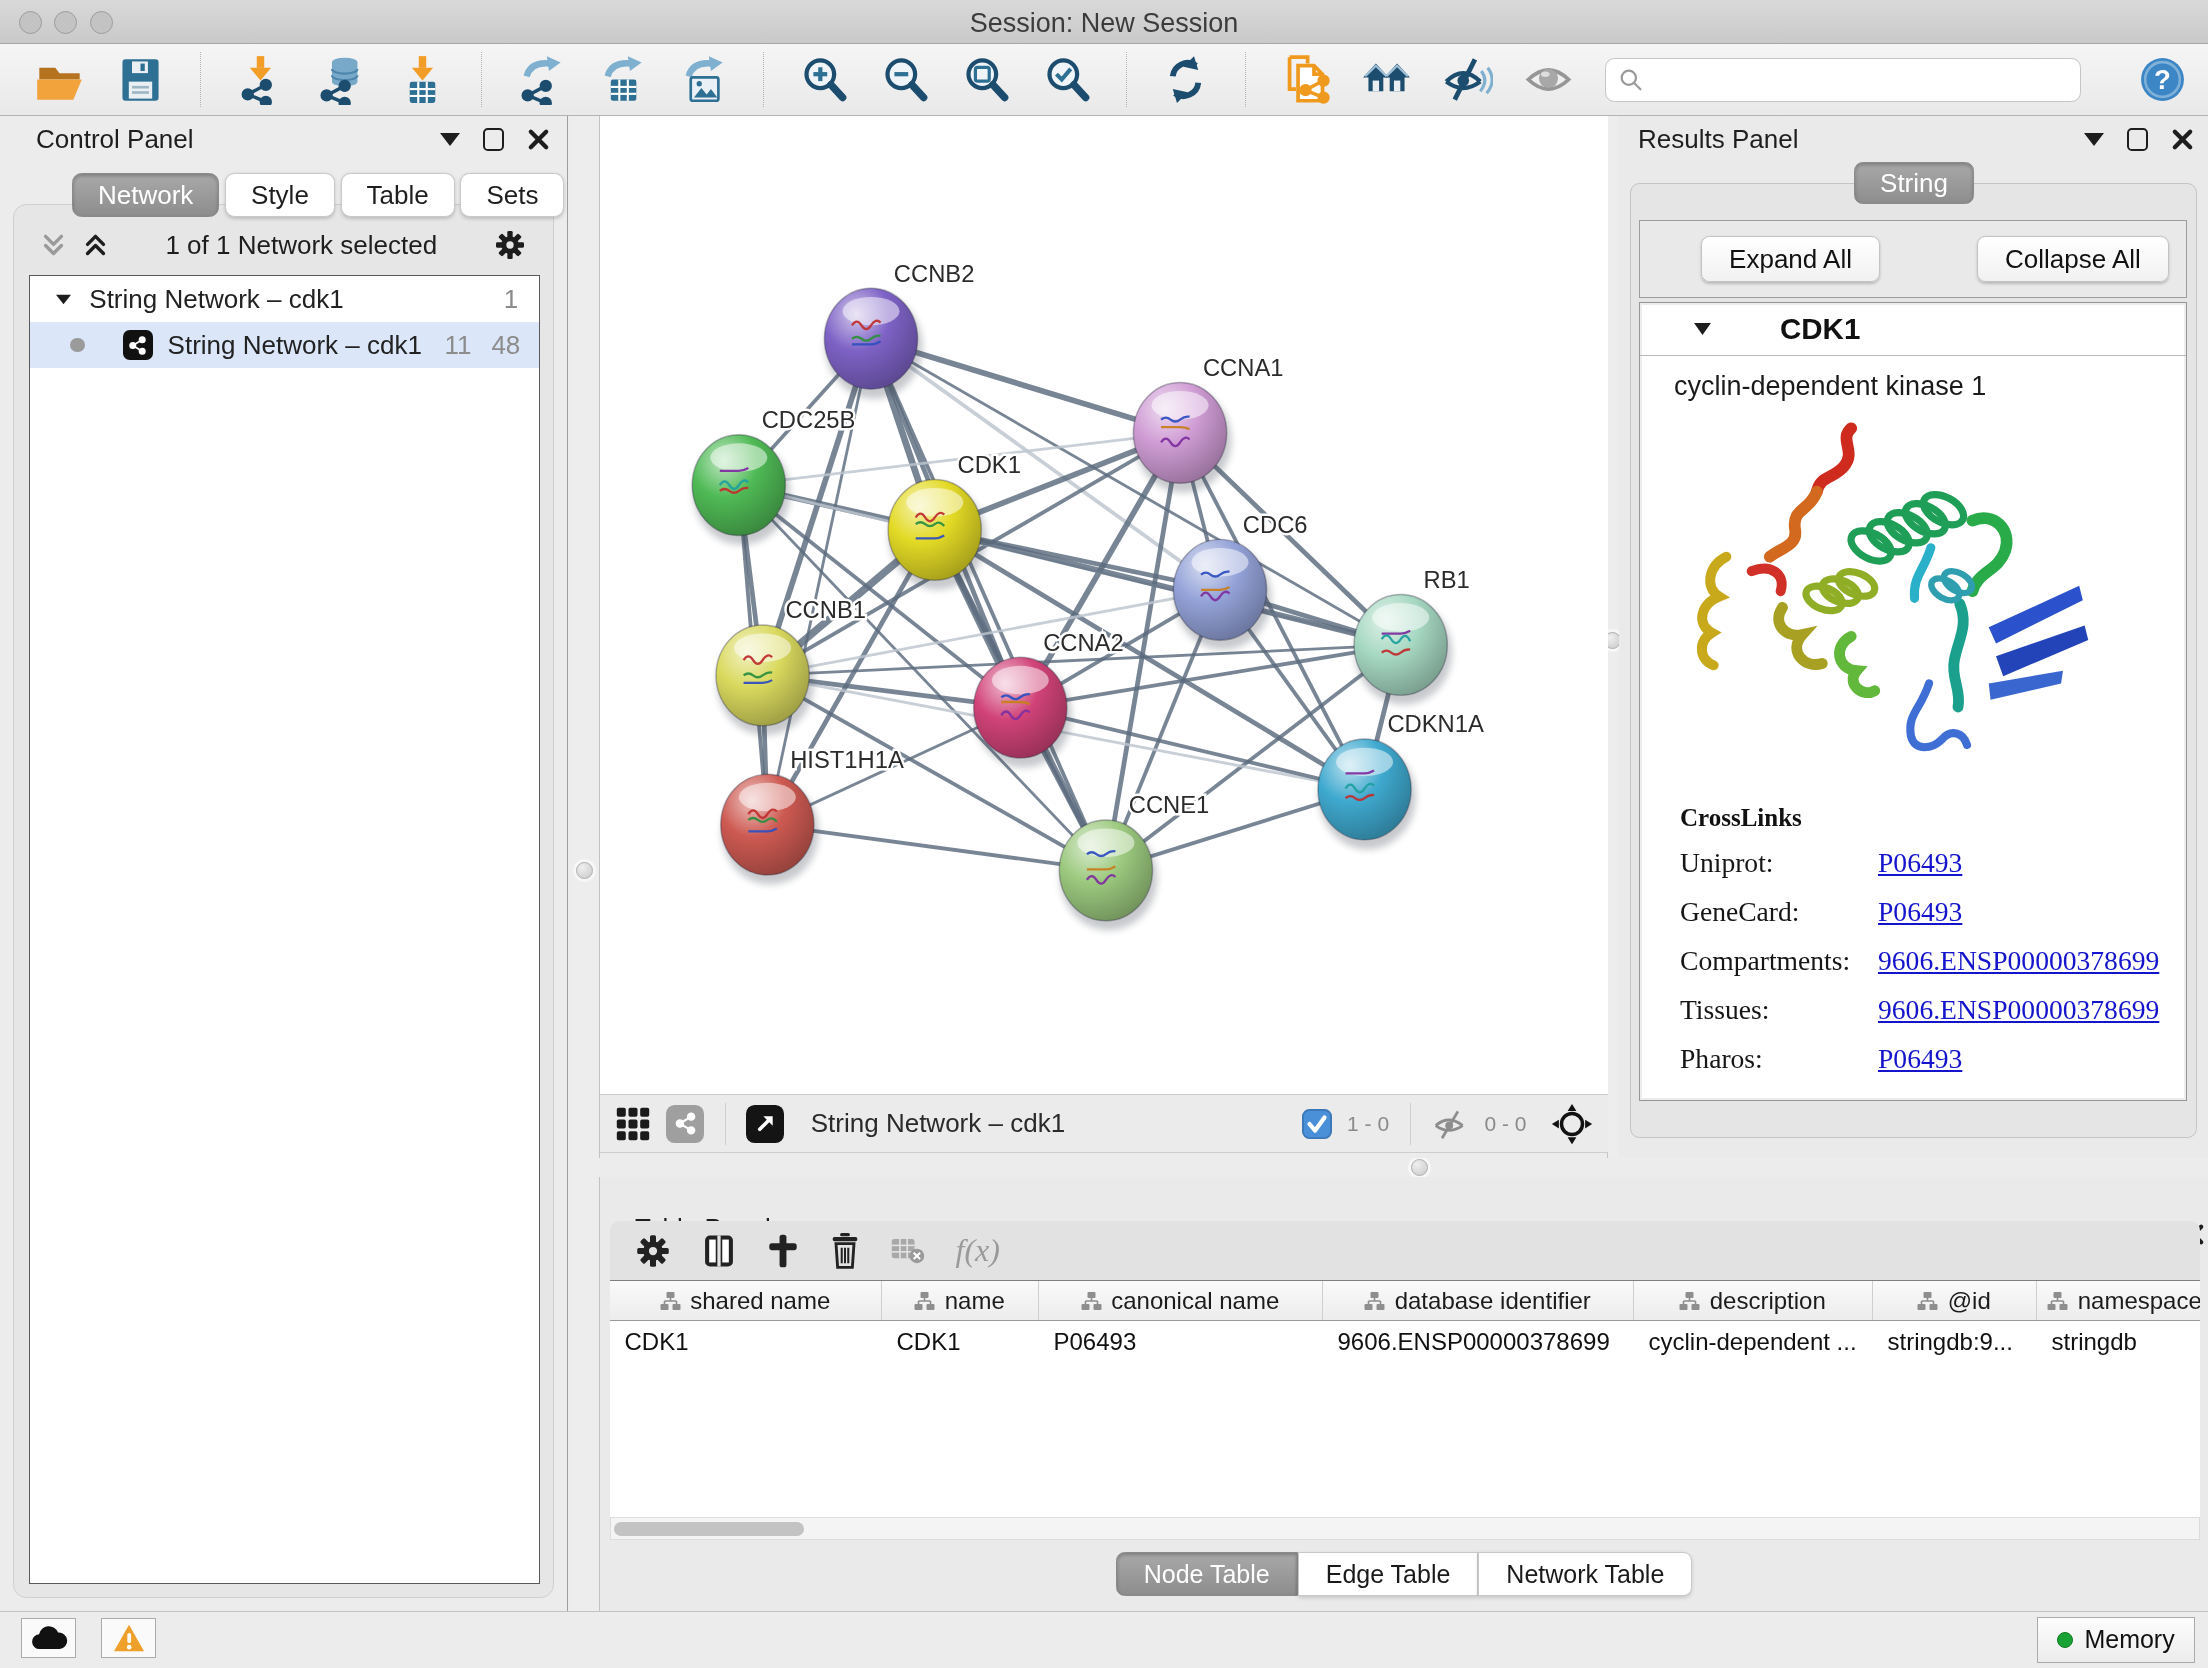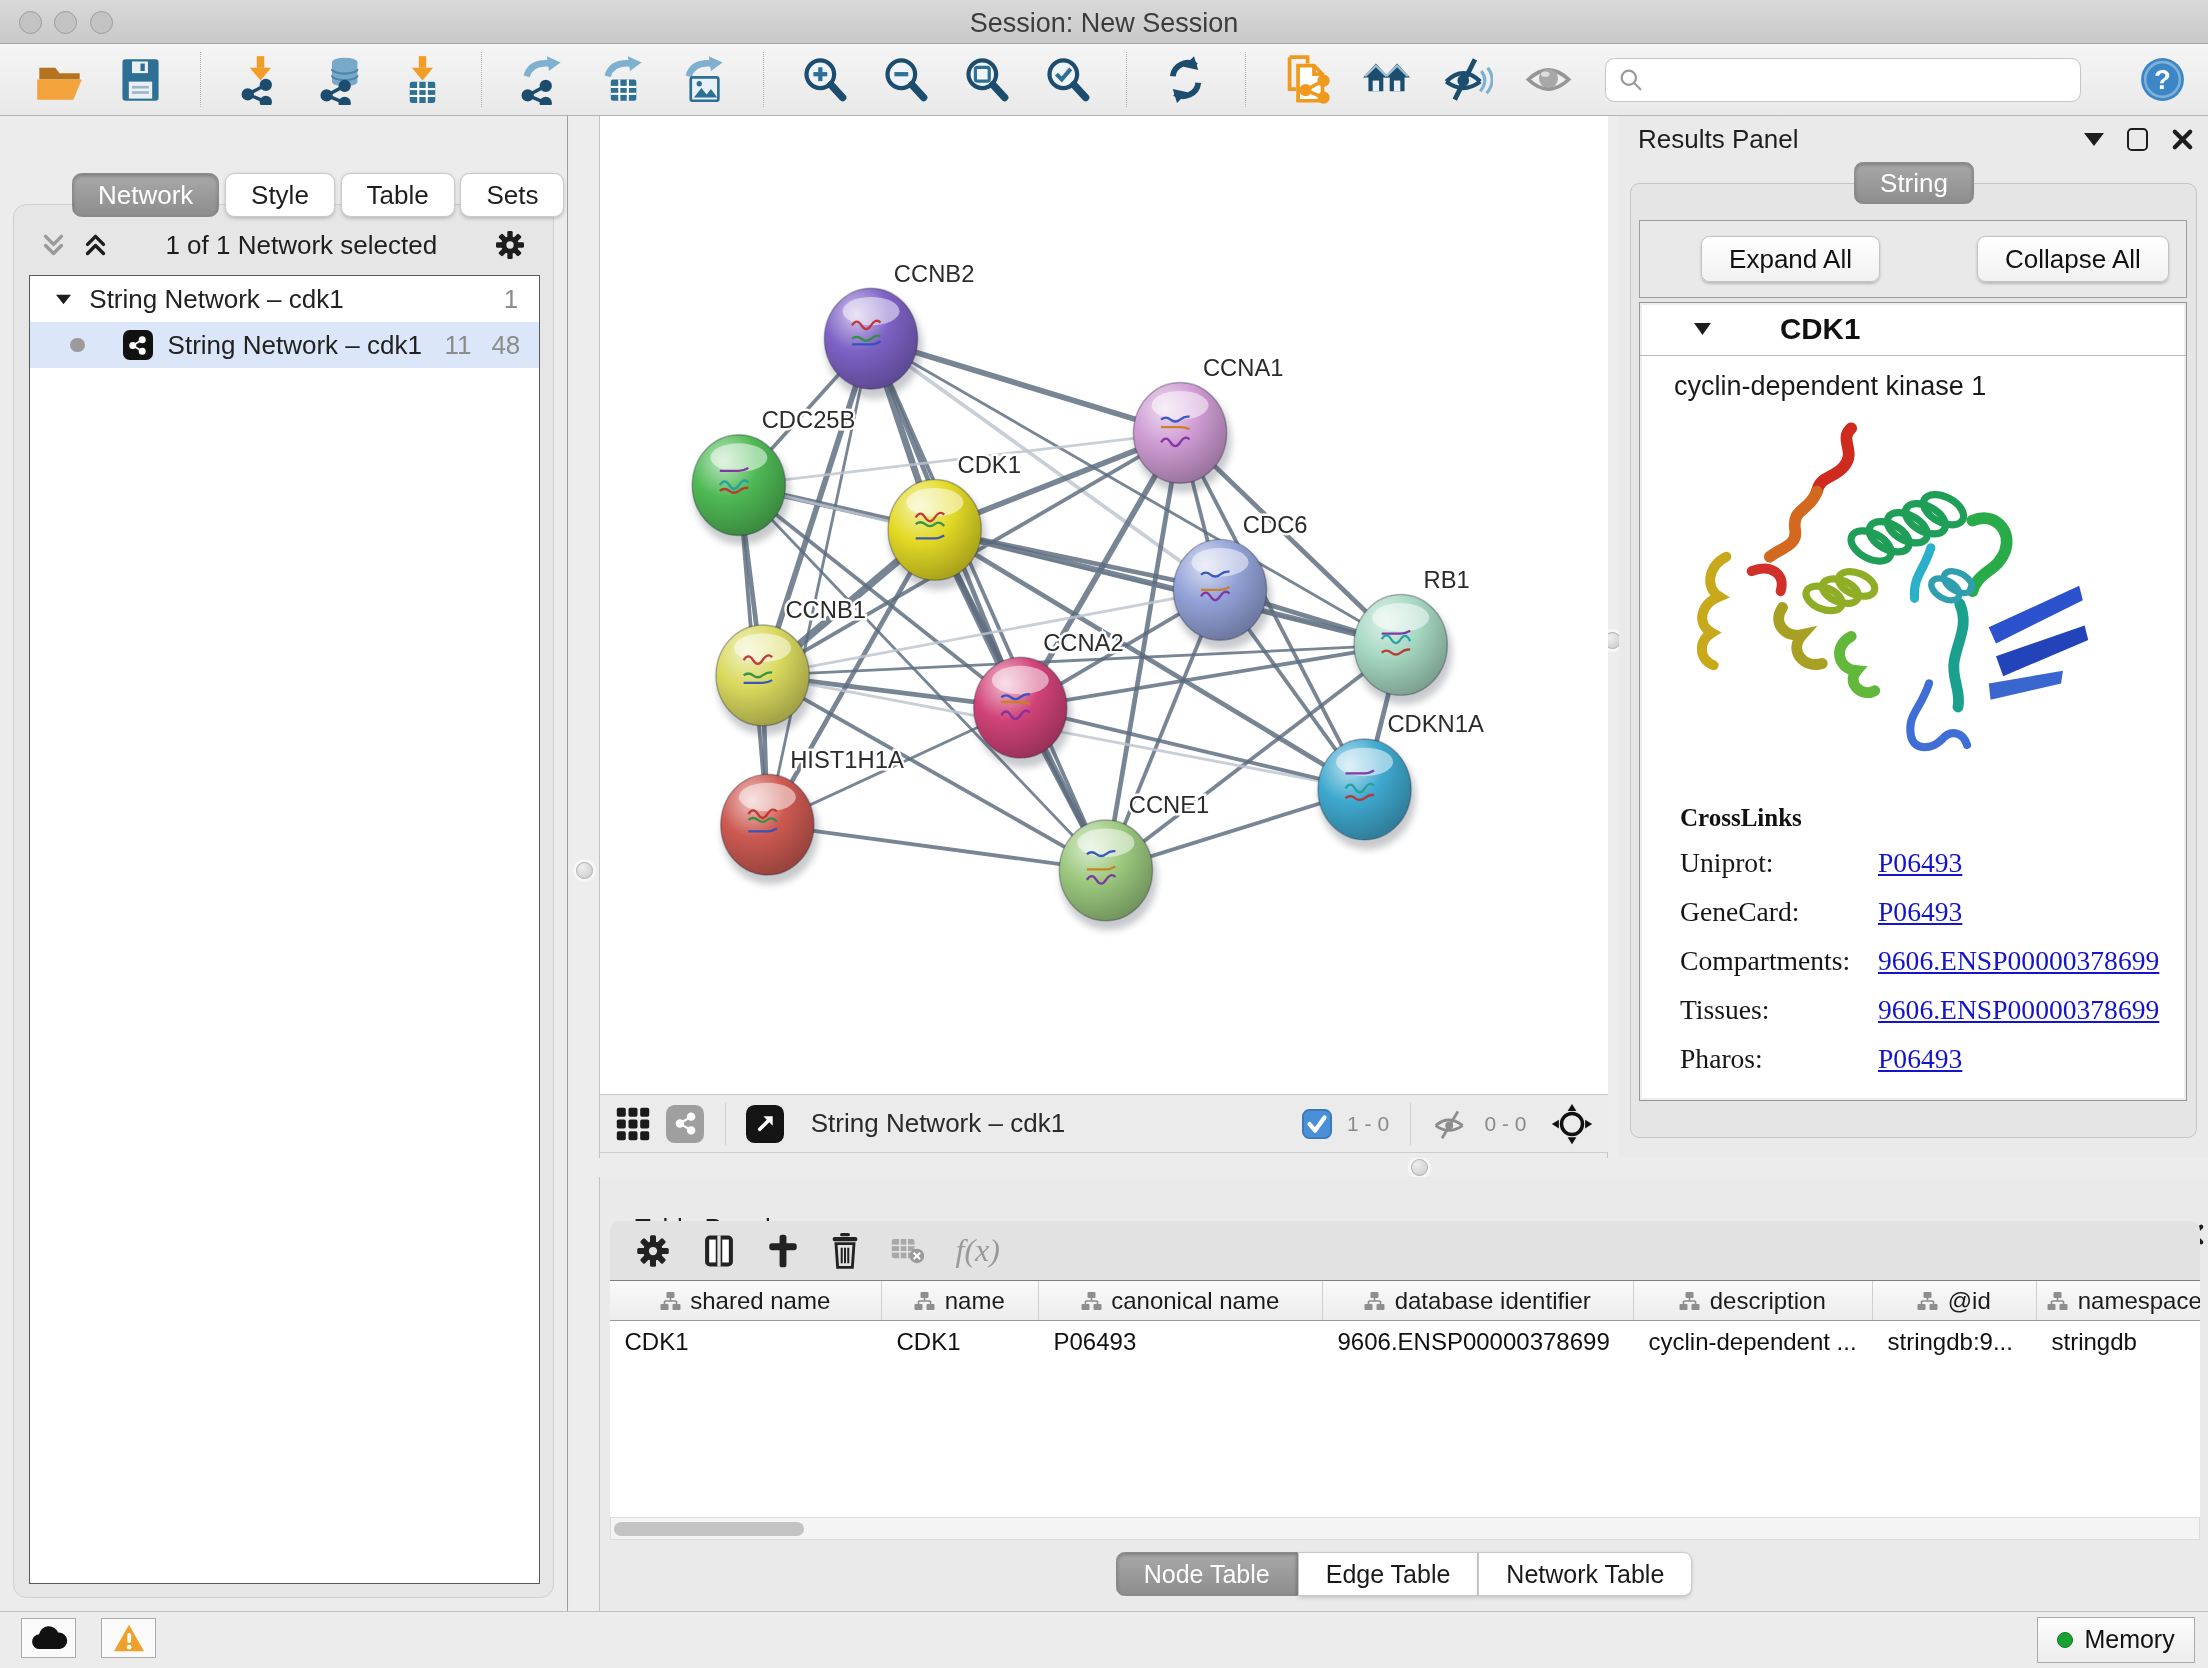--- a/index.html
+++ b/index.html
@@ -324,20 +324,30 @@
     <span class="tbtn helpbtn">
       <svg width="49" height="49" viewBox="0 0 48 48">
         <circle cx="24" cy="24" r="21" fill="#3c86c6"></circle>
         <circle cx="24" cy="24" r="17" fill="none" stroke="#7fb0d8" stroke-width="2.5"></circle>
         <text x="24" y="33" text-anchor="middle" font-size="27" font-weight="bold" fill="#fff" font-family="Liberation Sans, sans-serif">?</text>
       </svg>
     </span>
   </div>
 
   <div class="control-panel">
+    <div class="cp-head">
+      <span class="cp-title">Control Panel</span>
+      <span class="phead-icons">
+        <span class="caret-down"></span>
+        <span class="float-ico"></span>
+        <svg width="23" height="23" viewBox="0 0 24 24">
+          <path d="M4 4 L20 20 M20 4 L4 20" stroke="#1d1d1d" stroke-width="4.5" stroke-linecap="round"></path>
+        </svg>
+      </span>
+    </div>
     <div class="tabrow" id="cp-tabs">
         <div class="tab active">Network</div>
         <div class="tab">Style</div>
         <div class="tab">Table</div>
         <div class="tab">Sets</div>
       </div>
     <div class="cp-box">
       <div class="cp-toolrow">
         <svg width="25" height="25" viewBox="0 0 22 22" style="margin-right:17px;">
           <path d="M4 3 L11 10 L18 3 M4 11 L11 18 L18 11" stroke="#9a9a9a" stroke-width="3" fill="none" stroke-linecap="round" stroke-linejoin="round"></path>

